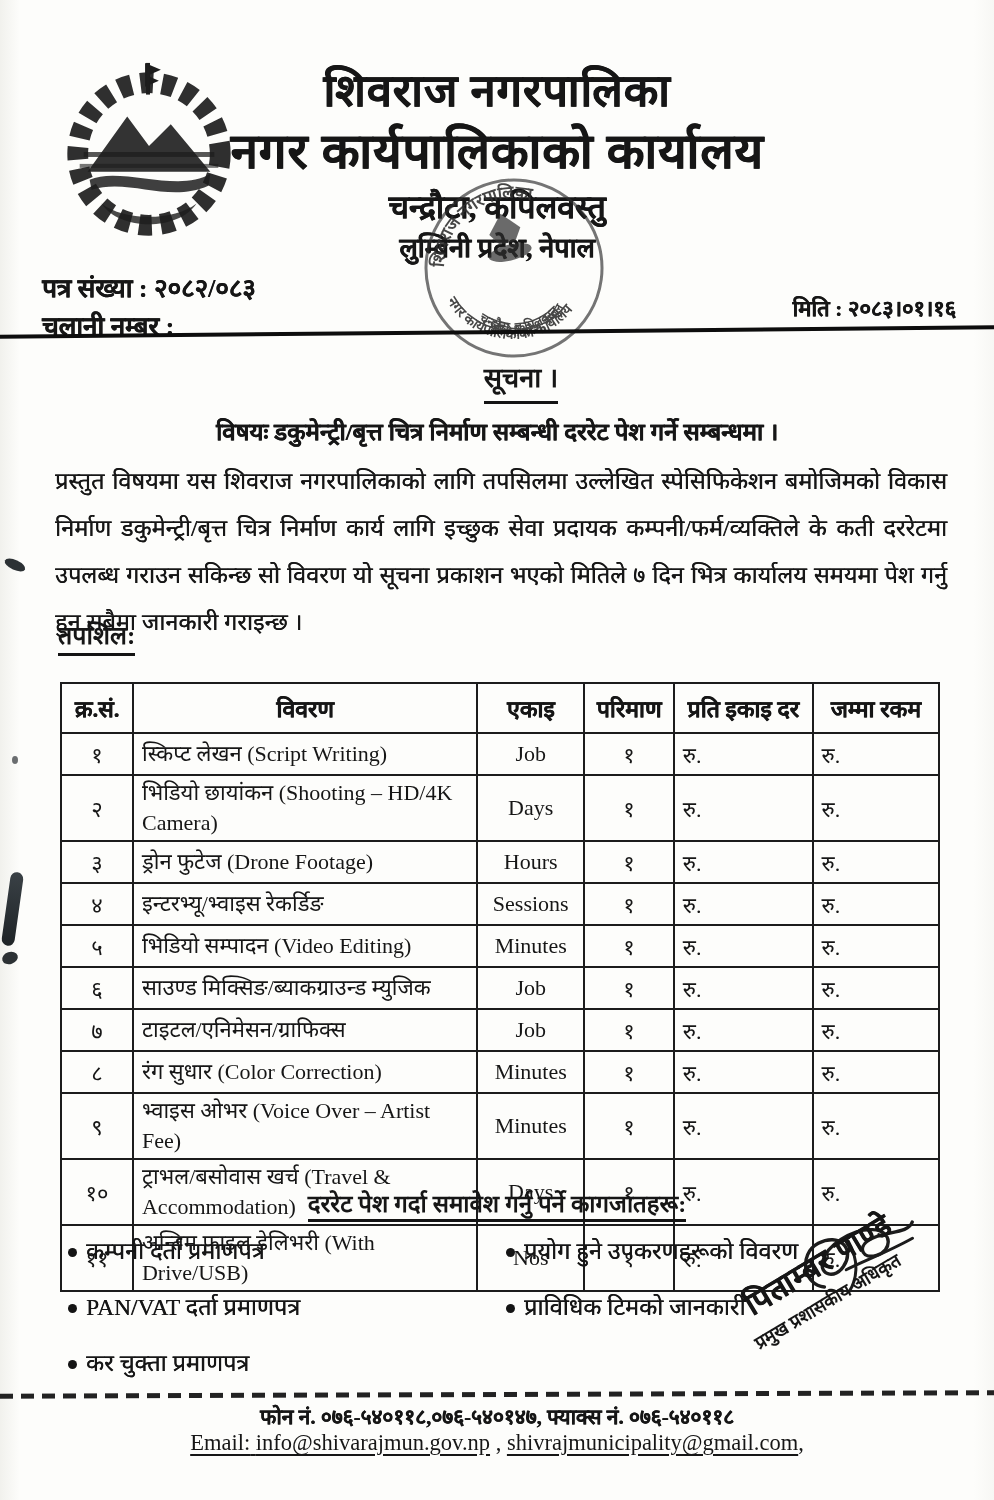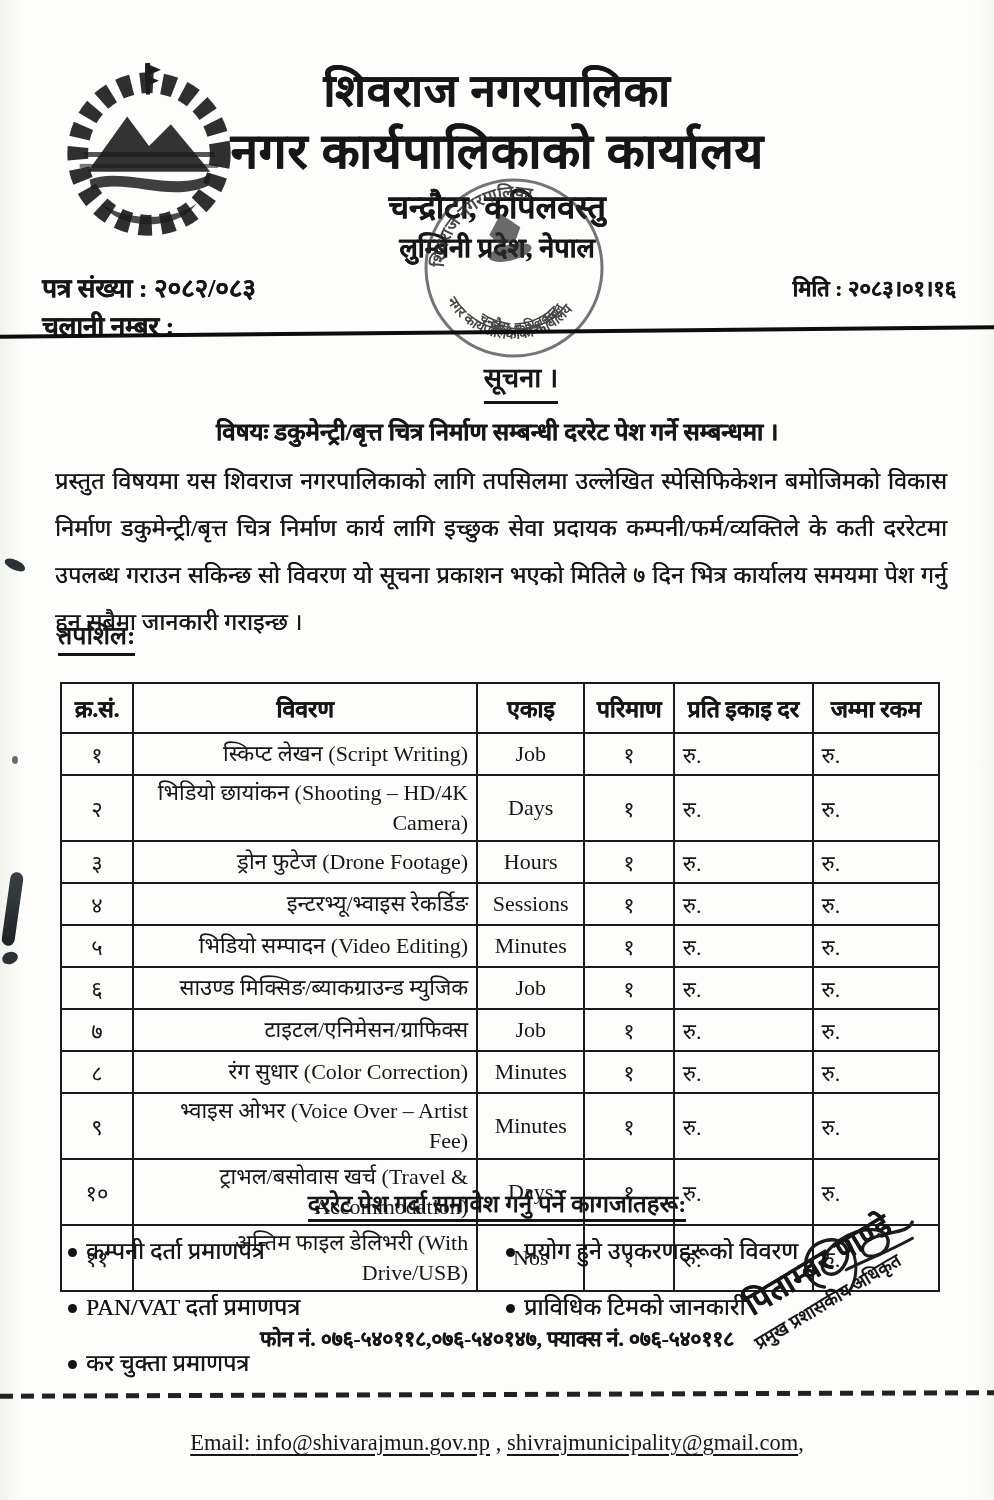--- a/index.html
+++ b/index.html
@@ -11,56 +11,56 @@
   .abs{position:absolute;}
   .center{left:0;right:0;text-align:center;}
   
   .title1{top:58px;font-size:45px;font-weight:700;letter-spacing:1px;text-shadow:.6px 0 #141414;}
   .title2{top:116px;font-size:49px;font-weight:700;letter-spacing:1px;text-shadow:.7px 0 #141414;}
   .addr1{top:184px;font-size:32px;font-weight:700;text-shadow:.4px 0 #141414;}
   .addr2{top:228px;font-size:27px;font-weight:700;text-shadow:.4px 0 #141414;}
   .logo{left:50px;top:50px;width:198px;height:208px;}
   .stamp{left:408px;top:168px;width:212px;height:200px;transform:rotate(-14deg);opacity:.88;}
   .meta-left{left:42px;top:270px;font-size:26px;font-weight:700;line-height:38px;text-shadow:.4px 0 #141414;}
-  .meta-right{right:38px;top:272px;font-size:22px;font-weight:700;text-shadow:.4px 0 #141414;}
+  .meta-right{right:38px;top:292px;font-size:22px;font-weight:700;text-shadow:.4px 0 #141414;}
   .rule{left:-4px;top:330px;width:1004px;height:4px;background:#0d0d0d;transform:rotate(-0.55deg);}
   
   .notice-title{top:358px;font-size:27px;font-weight:700;}
   .notice-title span{border-bottom:3px solid #141414;padding-bottom:8px;margin-left:48px;}
   .subject{top:408px;font-size:24px;font-weight:700;text-shadow:.4px 0 #141414;margin-top:6px;}
   .body-par{left:55px;top:458px;width:892px;font-size:23.5px;line-height:47px;text-align:justify;text-shadow:.35px 0 #1b1b1b;}
   .details-lbl{left:58px;top:617px;font-size:25px;font-weight:700;border-bottom:3px solid #141414;padding-bottom:2px;}
   
   table.rates{position:absolute;left:60px;top:682px;width:880px;border-collapse:collapse;table-layout:fixed;}
   table.rates th,table.rates td{border:2px solid #1c1c1c;padding:2px 8px;vertical-align:middle;}
   table.rates th{font-size:23px;font-weight:700;height:44px;text-shadow:.4px 0 #141414;}
   table.rates td{font-size:22px;}
   td.c-sn{text-align:center;font-size:22px;}
-  td.c-desc{text-align:right;padding-left:14px;font-size:22px;line-height:30px;}
+  td.c-desc{text-align:left;padding-left:14px;font-size:22px;line-height:30px;}
   td.c-unit{text-align:center;font-family:"Liberation Serif",serif;}
   td.c-qty{text-align:center;}
   td.c-rate,td.c-total{text-align:left;padding-left:10px;}
   tr.h1 td{height:36px;}
   tr.h2 td{height:58px;}
   
   .docs-head{top:1186px;font-size:24px;font-weight:700;}
   .docs-head span{border-bottom:3px solid #141414;padding-bottom:2px;}
   ul.docs{list-style:none;margin:0;padding:0;position:absolute;top:1234px;}
   ul.docs.left{left:60px;}
   ul.docs.right{left:498px;}
   ul.docs li{font-size:23.5px;margin-bottom:24px;position:relative;padding-left:26px;text-shadow:.35px 0 #1b1b1b;}
   ul.docs li::before{content:"";position:absolute;left:8px;top:14px;width:9px;height:9px;border-radius:50%;background:#141414;}
   
   .sig-scribble{left:792px;top:1212px;width:132px;height:96px;transform:rotate(-8deg);}
   .sig-name{left:757px;top:1282px;font-size:31px;font-weight:700;transform:rotate(-31deg);transform-origin:left bottom;letter-spacing:1px;text-shadow:.5px 0 #141414;}
   .sig-title{left:762px;top:1330px;font-size:18px;font-weight:700;transform:rotate(-31deg);transform-origin:left bottom;white-space:nowrap;}
   
   .dashes{left:0;top:1392px;width:994px;height:5px;
     background:repeating-linear-gradient(90deg,#222 0 13px,transparent 13px 21px);transform:rotate(-0.2deg);}
-  .phone{top:1324px;font-size:21px;font-weight:700;text-shadow:.4px 0 #141414;text-align:center;}
+  .phone{top:1402px;font-size:21px;font-weight:700;text-shadow:.4px 0 #141414;text-align:center;}
   .email{top:1430px;font-size:22.5px;}
   .email .u{text-decoration:underline;text-underline-offset:4px;}
   .website{top:1459px;font-size:22.5px;}
   .website .u{text-decoration:underline;text-underline-offset:4px;}
   
   .smudge{background:#2c3134;border-radius:50%;}
   .sm1{left:4px;top:560px;width:22px;height:10px;transform:rotate(24deg);}
   .sm2{left:12px;top:756px;width:6px;height:8px;opacity:.7;}
   .sm3{left:6px;top:872px;width:13px;height:74px;transform:rotate(8deg);background:linear-gradient(180deg,#3a4146,#1e2326);border-radius:8px;}
   .sm4{left:2px;top:952px;width:16px;height:12px;transform:rotate(-18deg);}

